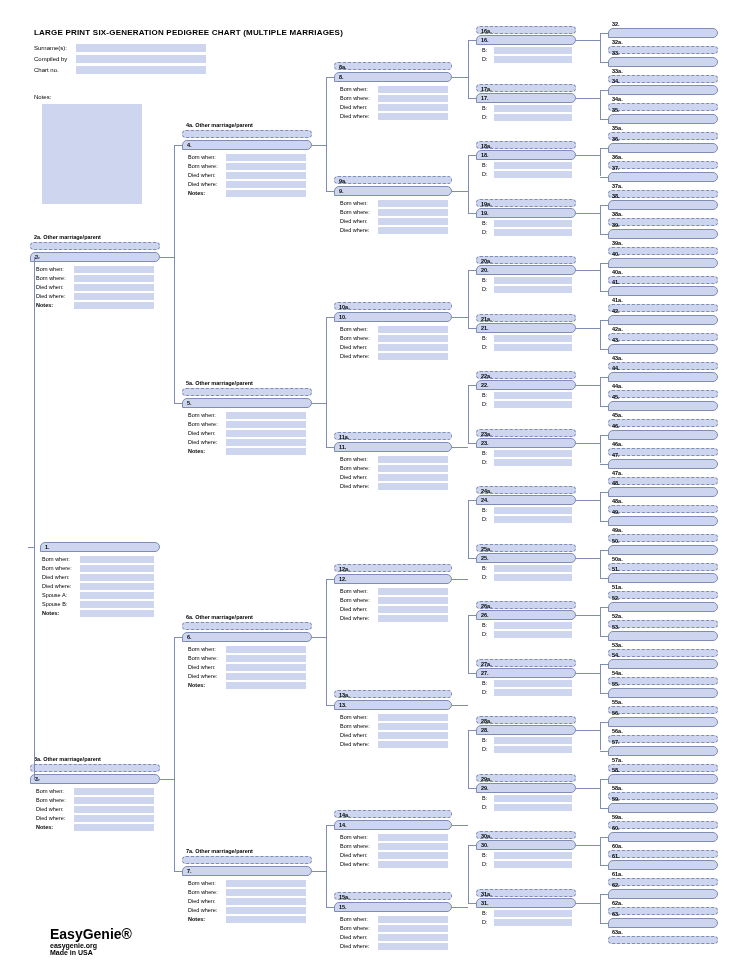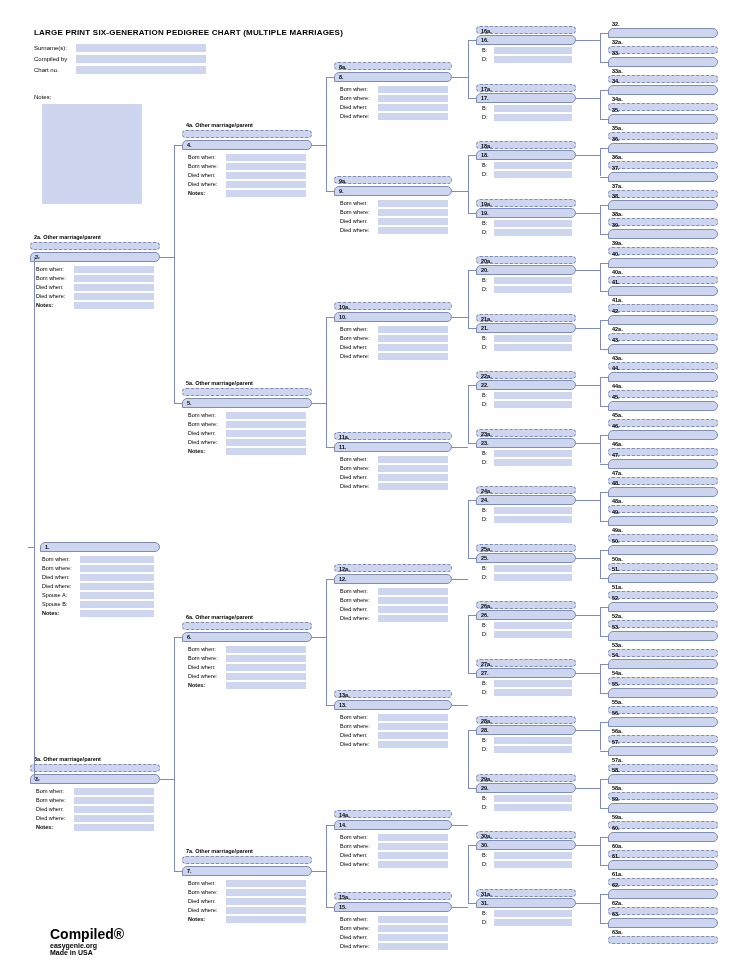--- a/index.html
+++ b/index.html
@@ -684,17 +684,17 @@
       <div class="hline" style="left:600px;top:836.6px;width:8px;"></div>
       <div class="hline" style="left:600px;top:865.3px;width:8px;"></div>
       <div class="hline" style="left:576px;top:845px;width:24px;"></div>
       <div class="vline" style="left:600px;top:894px;height:28.699999999999932px;"></div>
       <div class="hline" style="left:600px;top:894px;width:8px;"></div>
       <div class="hline" style="left:600px;top:922.6999999999999px;width:8px;"></div>
       <div class="hline" style="left:576px;top:902.5px;width:24px;"></div>
     </div>
 
   <div class="footer">
-    <div class="brand">Compiled®</div>
+    <div class="brand">EasyGenie®</div>
     <div class="sub">easygenie.org</div>
     <div class="sub">Made in USA</div>
   </div>
 </div>
 
 </body></html>

